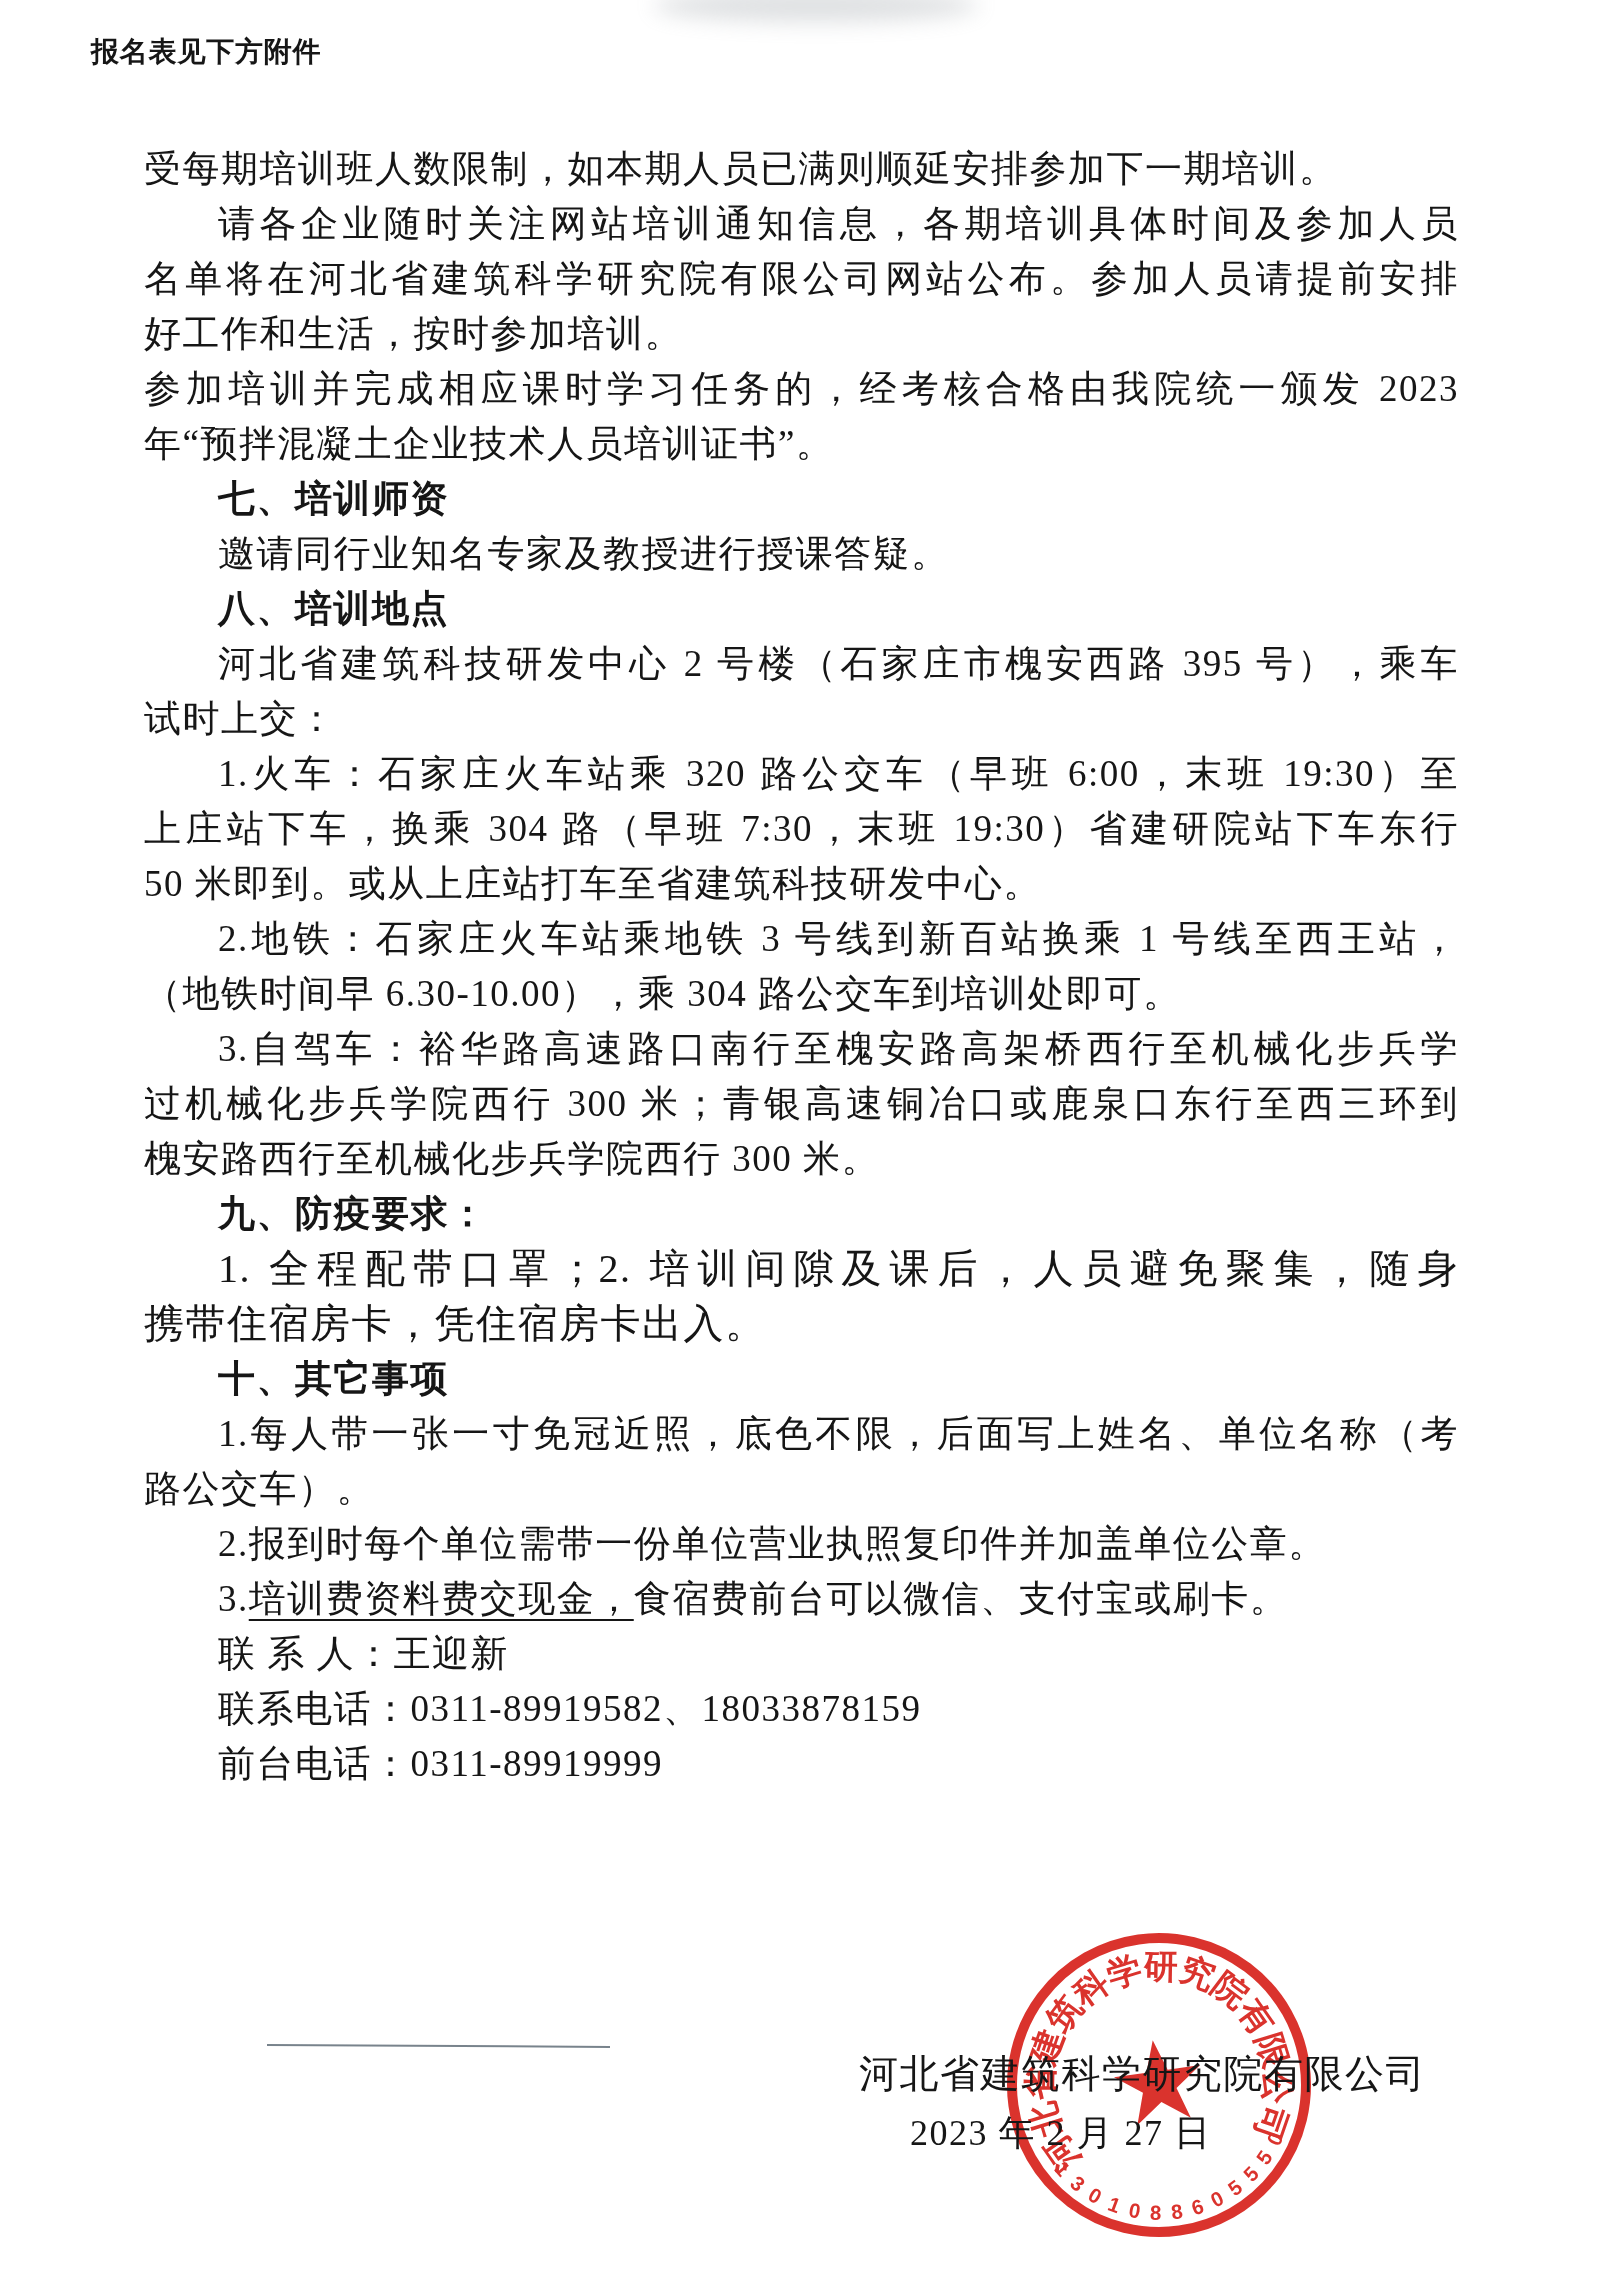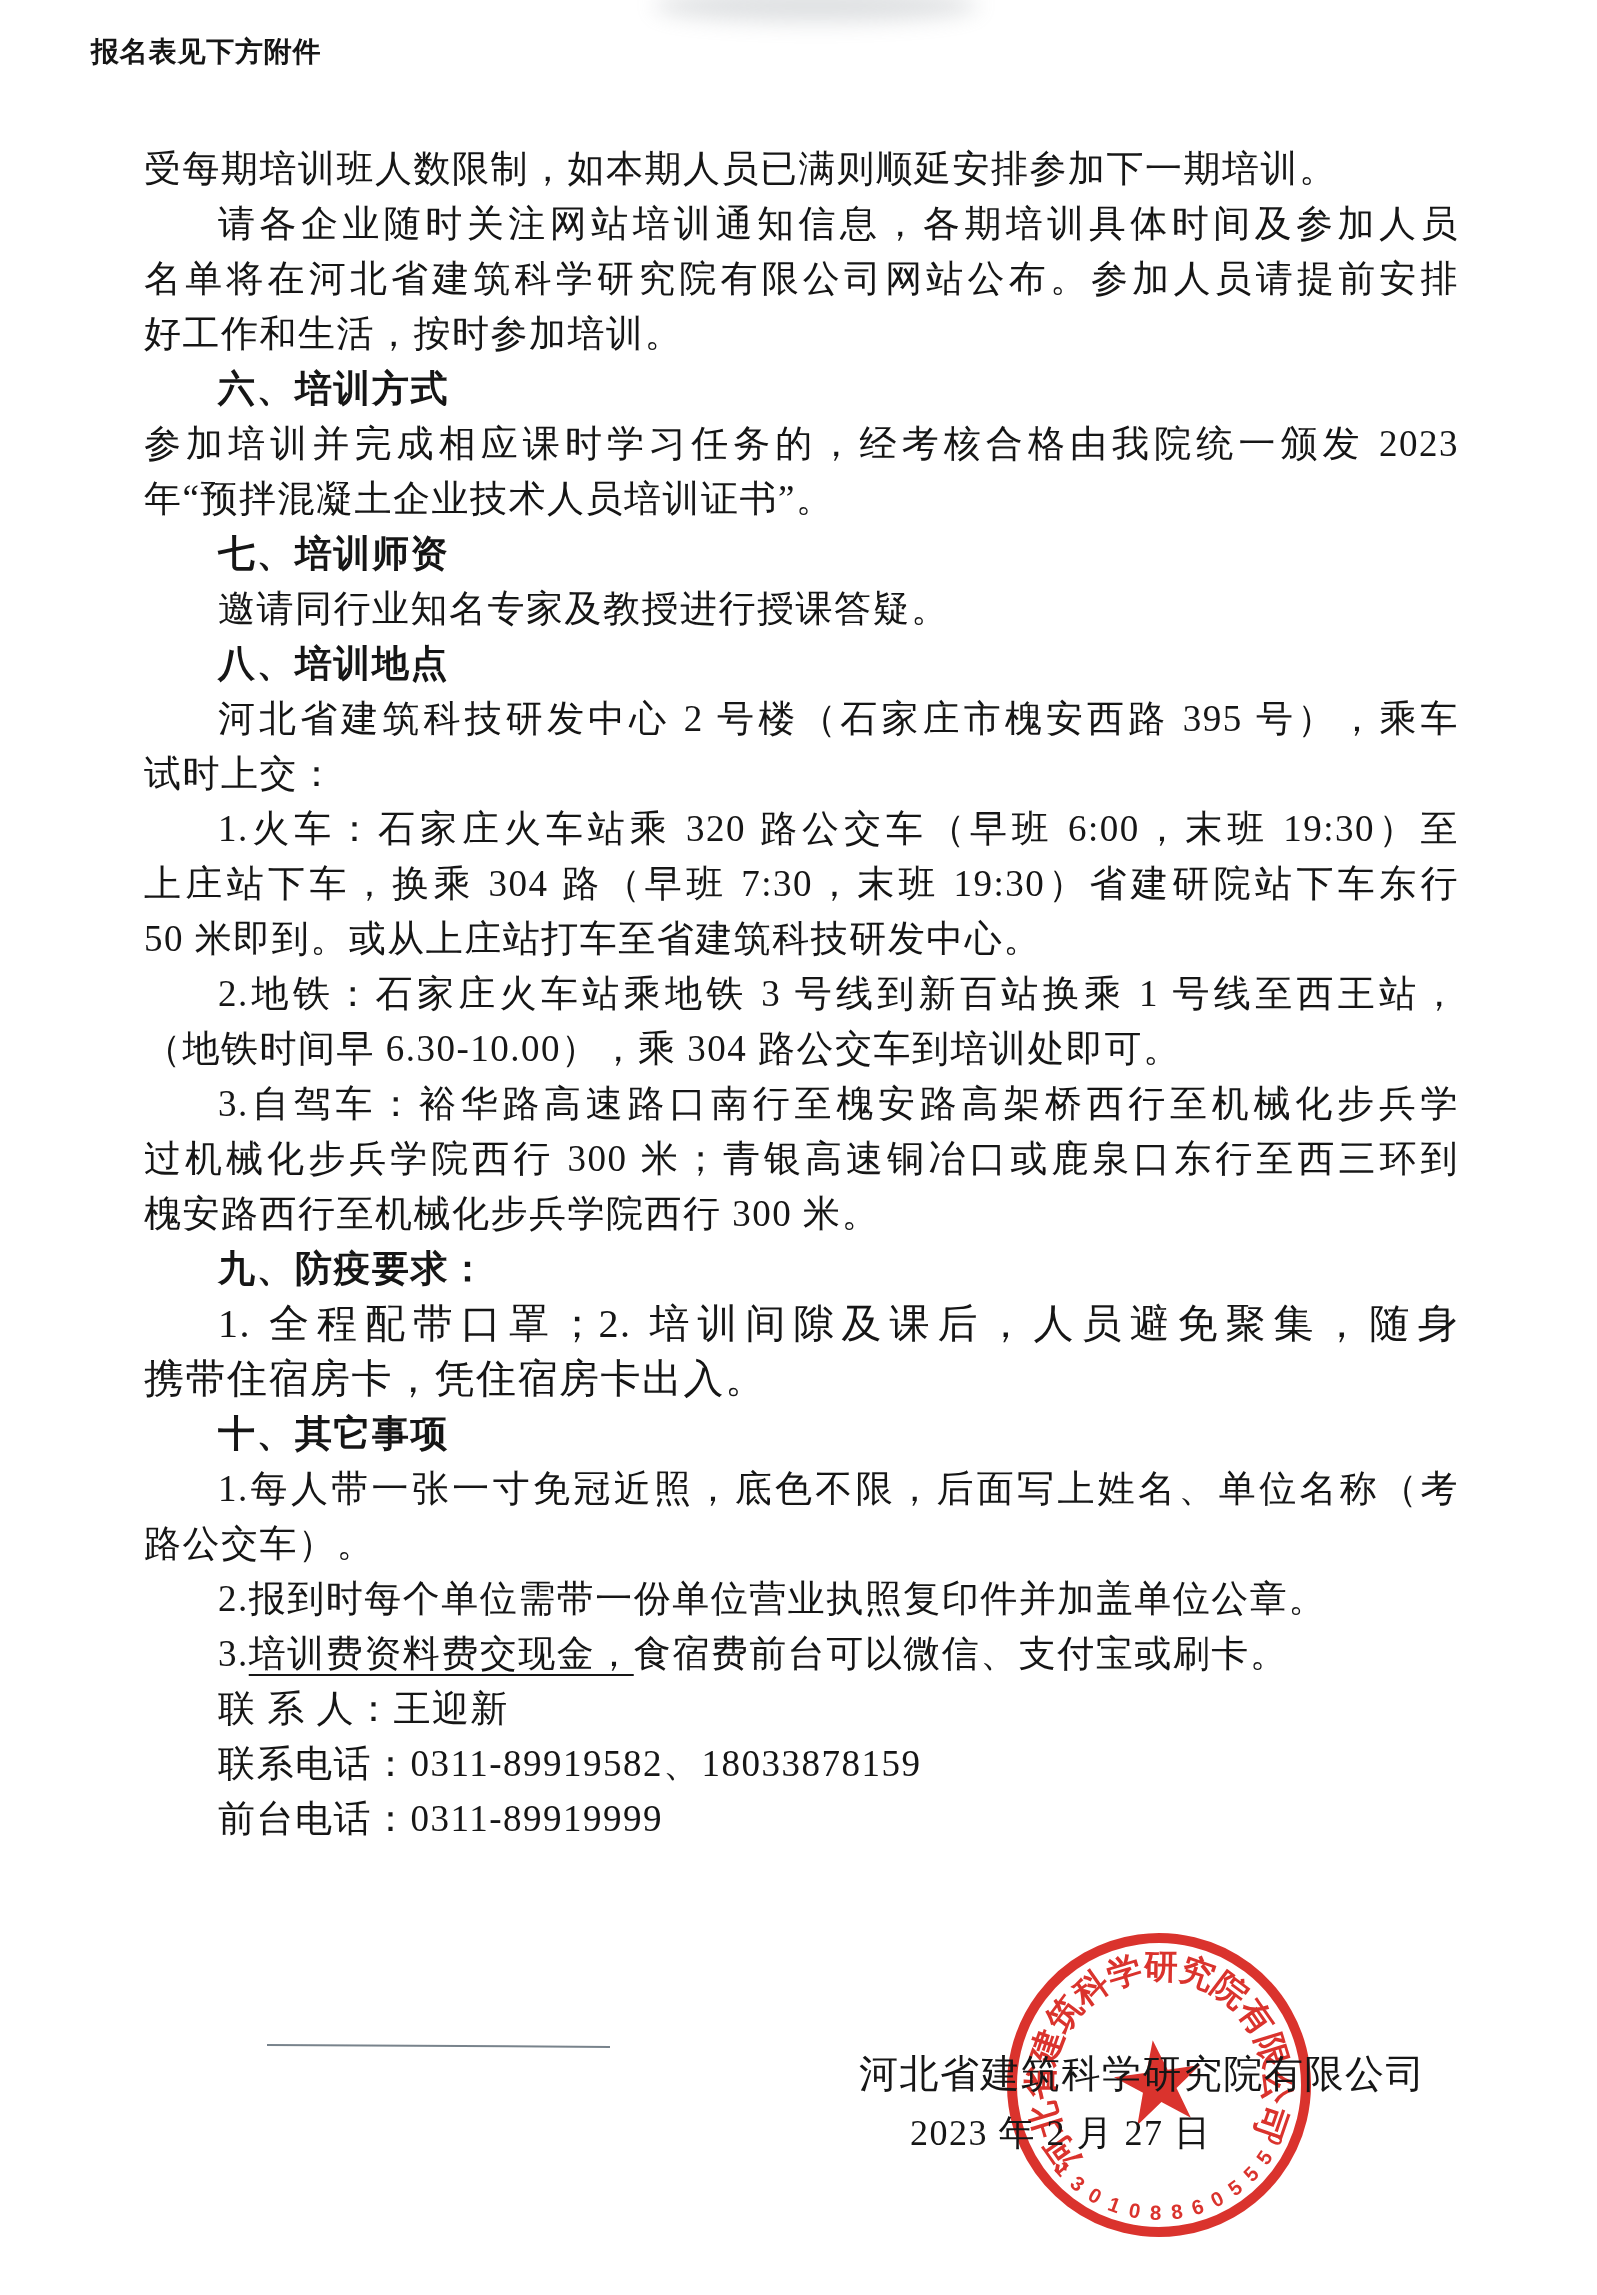--- a/index.html
+++ b/index.html
@@ -69,23 +69,20 @@
 
 <div class="doc">
 
 <div class="para body">
       <div class="line first">受每期培训班人数限制，如本期人员已满则顺延安排参加下一期培训。</div>
     </div>
     <div class="para body indent">
       <div class="line fill first">请各企业随时关注网站培训通知信息，各期培训具体时间及参加人员</div>
       <div class="line fill">名单将在河北省建筑科学研究院有限公司网站公布。参加人员请提前安排</div>
       <div class="line">好工作和生活，按时参加培训。</div>
-    </div>
-    <div class="para heading indent">
-      <div class="line first">六、培训方式</div>
     </div>
     <div class="para body indent">
       <div class="line fill">参加培训并完成相应课时学习任务的，经考核合格由我院统一颁发 2023</div>
       <div class="line">年“预拌混凝土企业技术人员培训证书”。</div>
     </div>
     <div class="para heading indent">
       <div class="line first">七、培训师资</div>
     </div>
     <div class="para body indent">
       <div class="line first">邀请同行业知名专家及教授进行授课答疑。</div>

